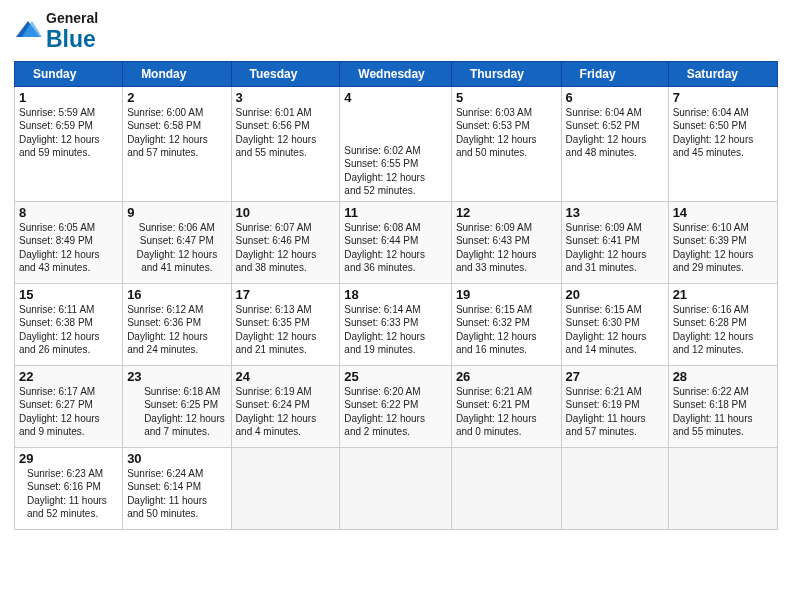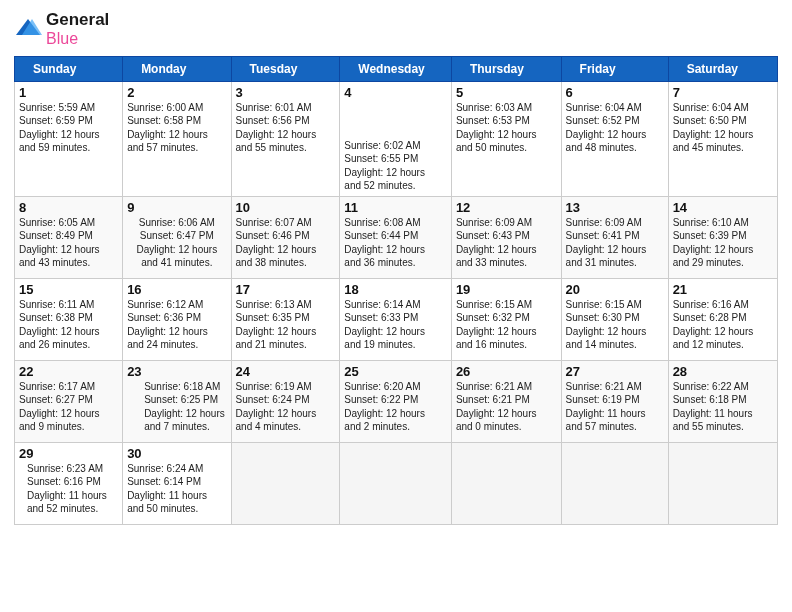--- a/index.html
+++ b/index.html
@@ -87,22 +87,22 @@
 
 <div class="container">
   <div class="header-row">
     <div class="logo">
       <svg class="logo-icon" viewBox="0 0 28 28">
         <rect x="0" y="0" width="28" height="28" fill="white"></rect>
         <polygon points="14,4 26,20 2,20" fill="#1565C0"></polygon>
         <polygon points="18,4 28,20 8,20" fill="#42A5F5" opacity="0.7"></polygon>
       </svg>
       <div>
-        <div style="font-size:17px;font-weight:bold;color:#1a1a1a;line-height:1.15">General</div>
-        <div style="font-size:16px;font-weight:normal;color:#ec4899;line-height:1.15">Blue</div>
+        <div style="font-size:14px;font-weight:bold;color:#1a1a1a;line-height:1.15">General</div>
+        <div style="font-size:23px;font-weight:bold;color:#0369a1;line-height:1.15">Blue</div>
       </div>
     </div>
     <div class="title-section">
       <div class="month-title"></div>
       <div class="location"></div>
     </div>
   </div>
 
   <table class="calendar">
     <thead>

